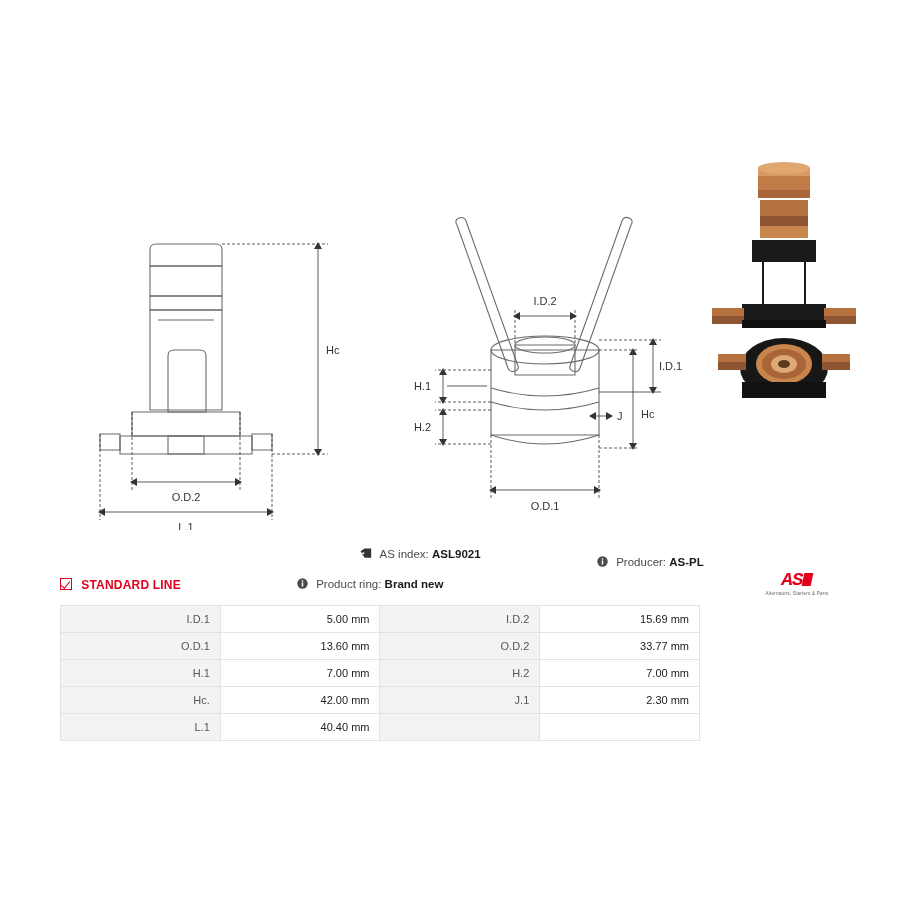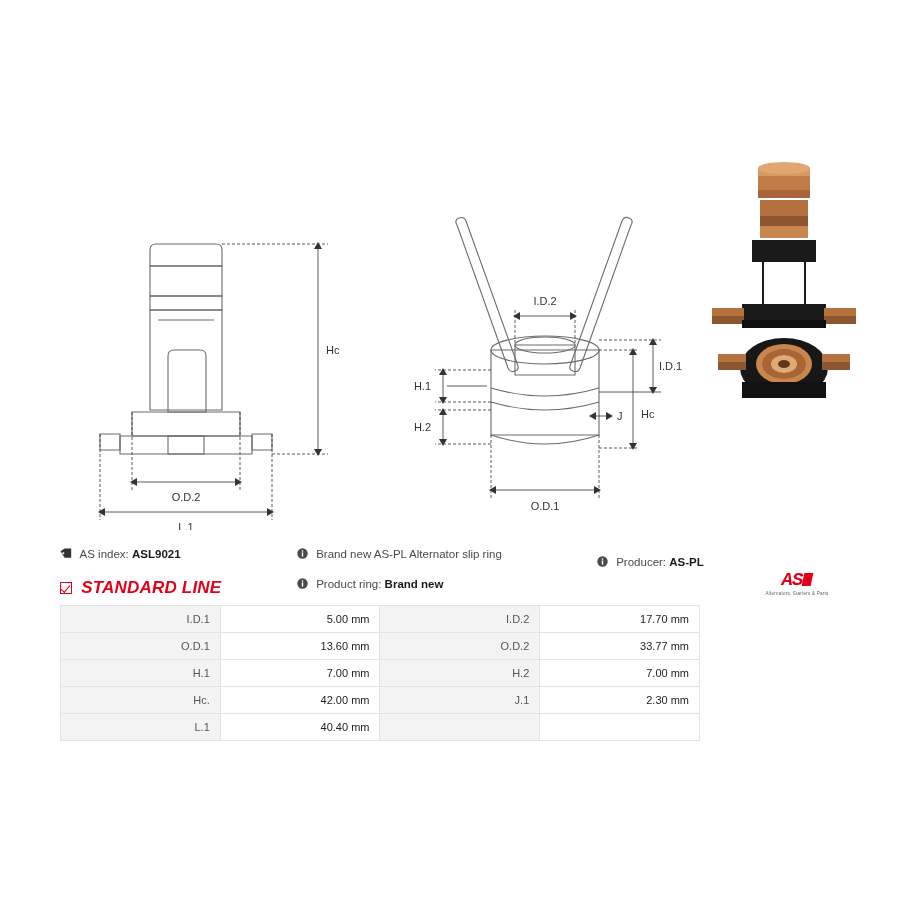--- a/index.html
+++ b/index.html
@@ -52,23 +52,22 @@
     display: inline-block;
     vertical-align: -1px;
     margin-right: 5px;
   }
   .lbl { color: #4a4a4a; }
   .val { color: #1a1a1a; font-weight: bold; }
 
   .stdline {
     color: #e2001a;
     font-weight: bold;
-    font-size: 17px;
+    font-size: 12px;
     letter-spacing: .2px;
-    font-style: italic;
   }
   .chk {
     display: inline-block;
     width: 10px; height: 10px;
     border: 1px solid #e2001a;
     position: relative;
     margin-right: 6px;
     vertical-align: -1px;
   }
   .chk::after {
@@ -324,30 +323,20 @@
     <div class="info-row">
       <div class="col-a">
         <span class="ico">
           <svg width="12" height="11" viewBox="0 0 12 11">
             <path d="M0.5 3.2 L4.6 0.6 L11.2 0.6 L11.2 9.8 L4.6 9.8 Z" fill="#333"></path>
             <circle cx="3.3" cy="5.2" r="1.05" fill="#fff"></circle>
           </svg>
         </span>
         <span class="lbl">AS index:</span>
         <span class="val">ASL9021</span>
-      </div>
-      <div class="col-b">
-        <span class="ico">
-          <svg width="11" height="11" viewBox="0 0 11 11">
-            <circle cx="5.5" cy="5.5" r="5.2" fill="#4a4a4a"></circle>
-            <rect x="4.8" y="4.4" width="1.4" height="4.2" fill="#fff"></rect>
-            <rect x="4.8" y="2.3" width="1.4" height="1.4" fill="#fff"></rect>
-          </svg>
-        </span>
-        <span class="lbl">Brand new AS-PL Alternator slip ring</span>
       </div>
       <div class="col-c">
         <span class="ico">
           <svg width="11" height="11" viewBox="0 0 11 11">
             <circle cx="5.5" cy="5.5" r="5.2" fill="#4a4a4a"></circle>
             <rect x="4.8" y="4.4" width="1.4" height="4.2" fill="#fff"></rect>
             <rect x="4.8" y="2.3" width="1.4" height="1.4" fill="#fff"></rect>
           </svg>
         </span>
         <span class="lbl">Producer:</span>
@@ -381,21 +370,21 @@
       <div class="logo-sub">Alternators, Starters &amp; Parts</div>
     </div>
   </div>
 
   <table class="spec">
     <tbody>
       <tr>
         <td class="k">I.D.1</td>
         <td class="v">5.00 mm</td>
         <td class="k">I.D.2</td>
-        <td class="v">17.70 mm</td>
+        <td class="v">15.69 mm</td>
       </tr>
       <tr>
         <td class="k">O.D.1</td>
         <td class="v">13.60 mm</td>
         <td class="k">O.D.2</td>
         <td class="v">33.77 mm</td>
       </tr>
       <tr>
         <td class="k">H.1</td>
         <td class="v">7.00 mm</td>

